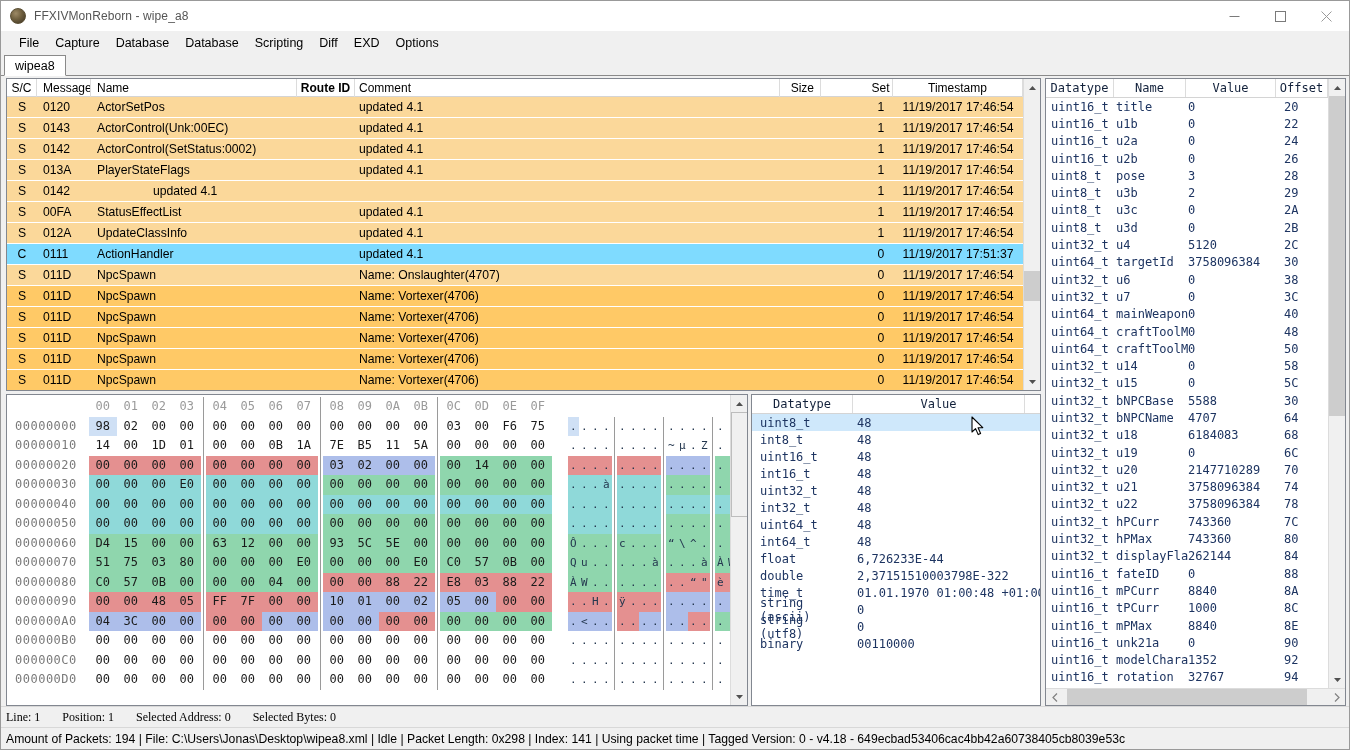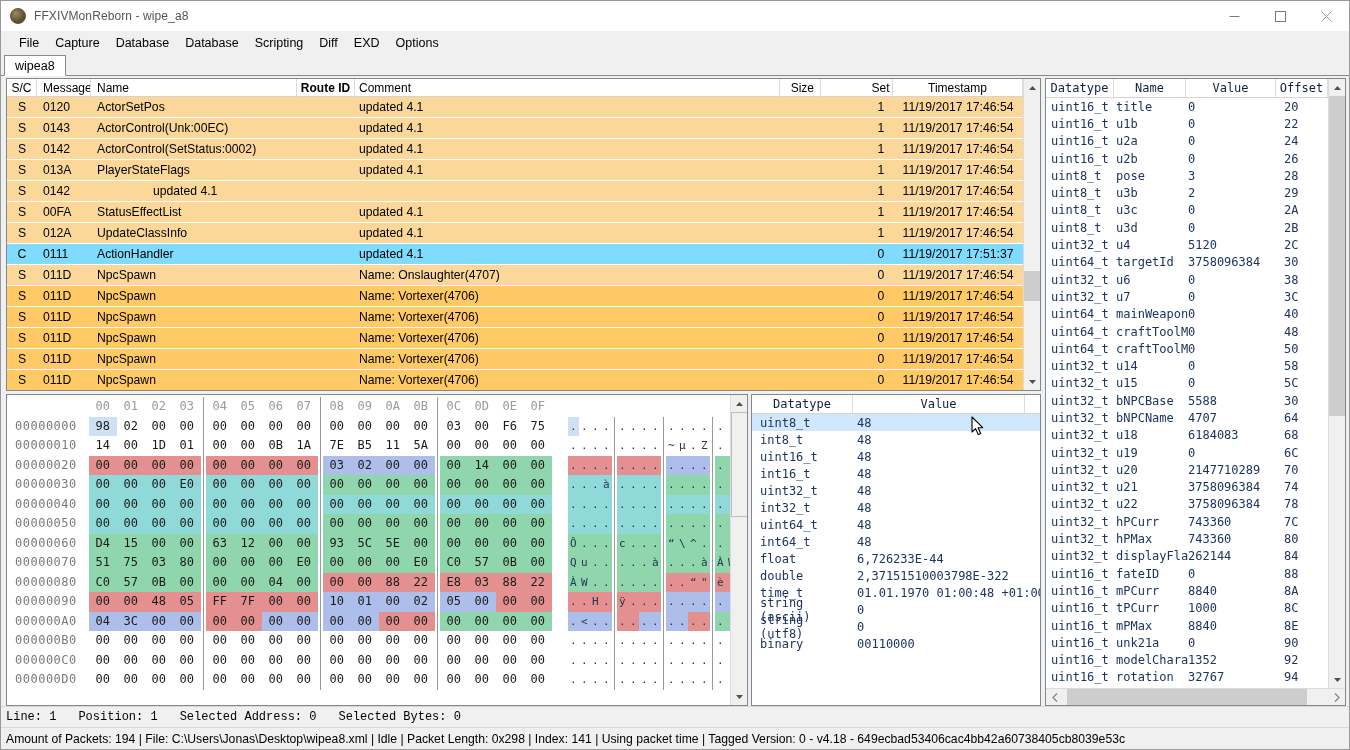--- a/index.html
+++ b/index.html
@@ -322,21 +322,21 @@
   }
   .hsb-btn { width: 17px; height: 17px; display:flex; align-items:center; justify-content:center; color:#606060; font-size: 8px;}
   .hsb-track { flex:1 1 auto; height: 17px; position: relative;}
   .hsb-thumb { position:absolute; top:0; height: 17px; background: #cdcdcd;}
 
   
   .statusbar1 {
     height: 21px; min-height: 21px;
     background: #f0f0f0;
     display: flex; align-items: center;
-    font-family: Liberation Mono, monospace;
+    font-family: Liberation Serif, serif;
     font-size: 12px;
     padding-left: 5px;
     border-top: 1px solid #d8d8d8;
     gap: 0;
   }
   .sb1-item { margin-right: 22px; white-space: nowrap; }
   .statusbar2 {
     height: 22px; min-height: 22px;
     background: #f0f0f0;
     display: flex; align-items: center;

